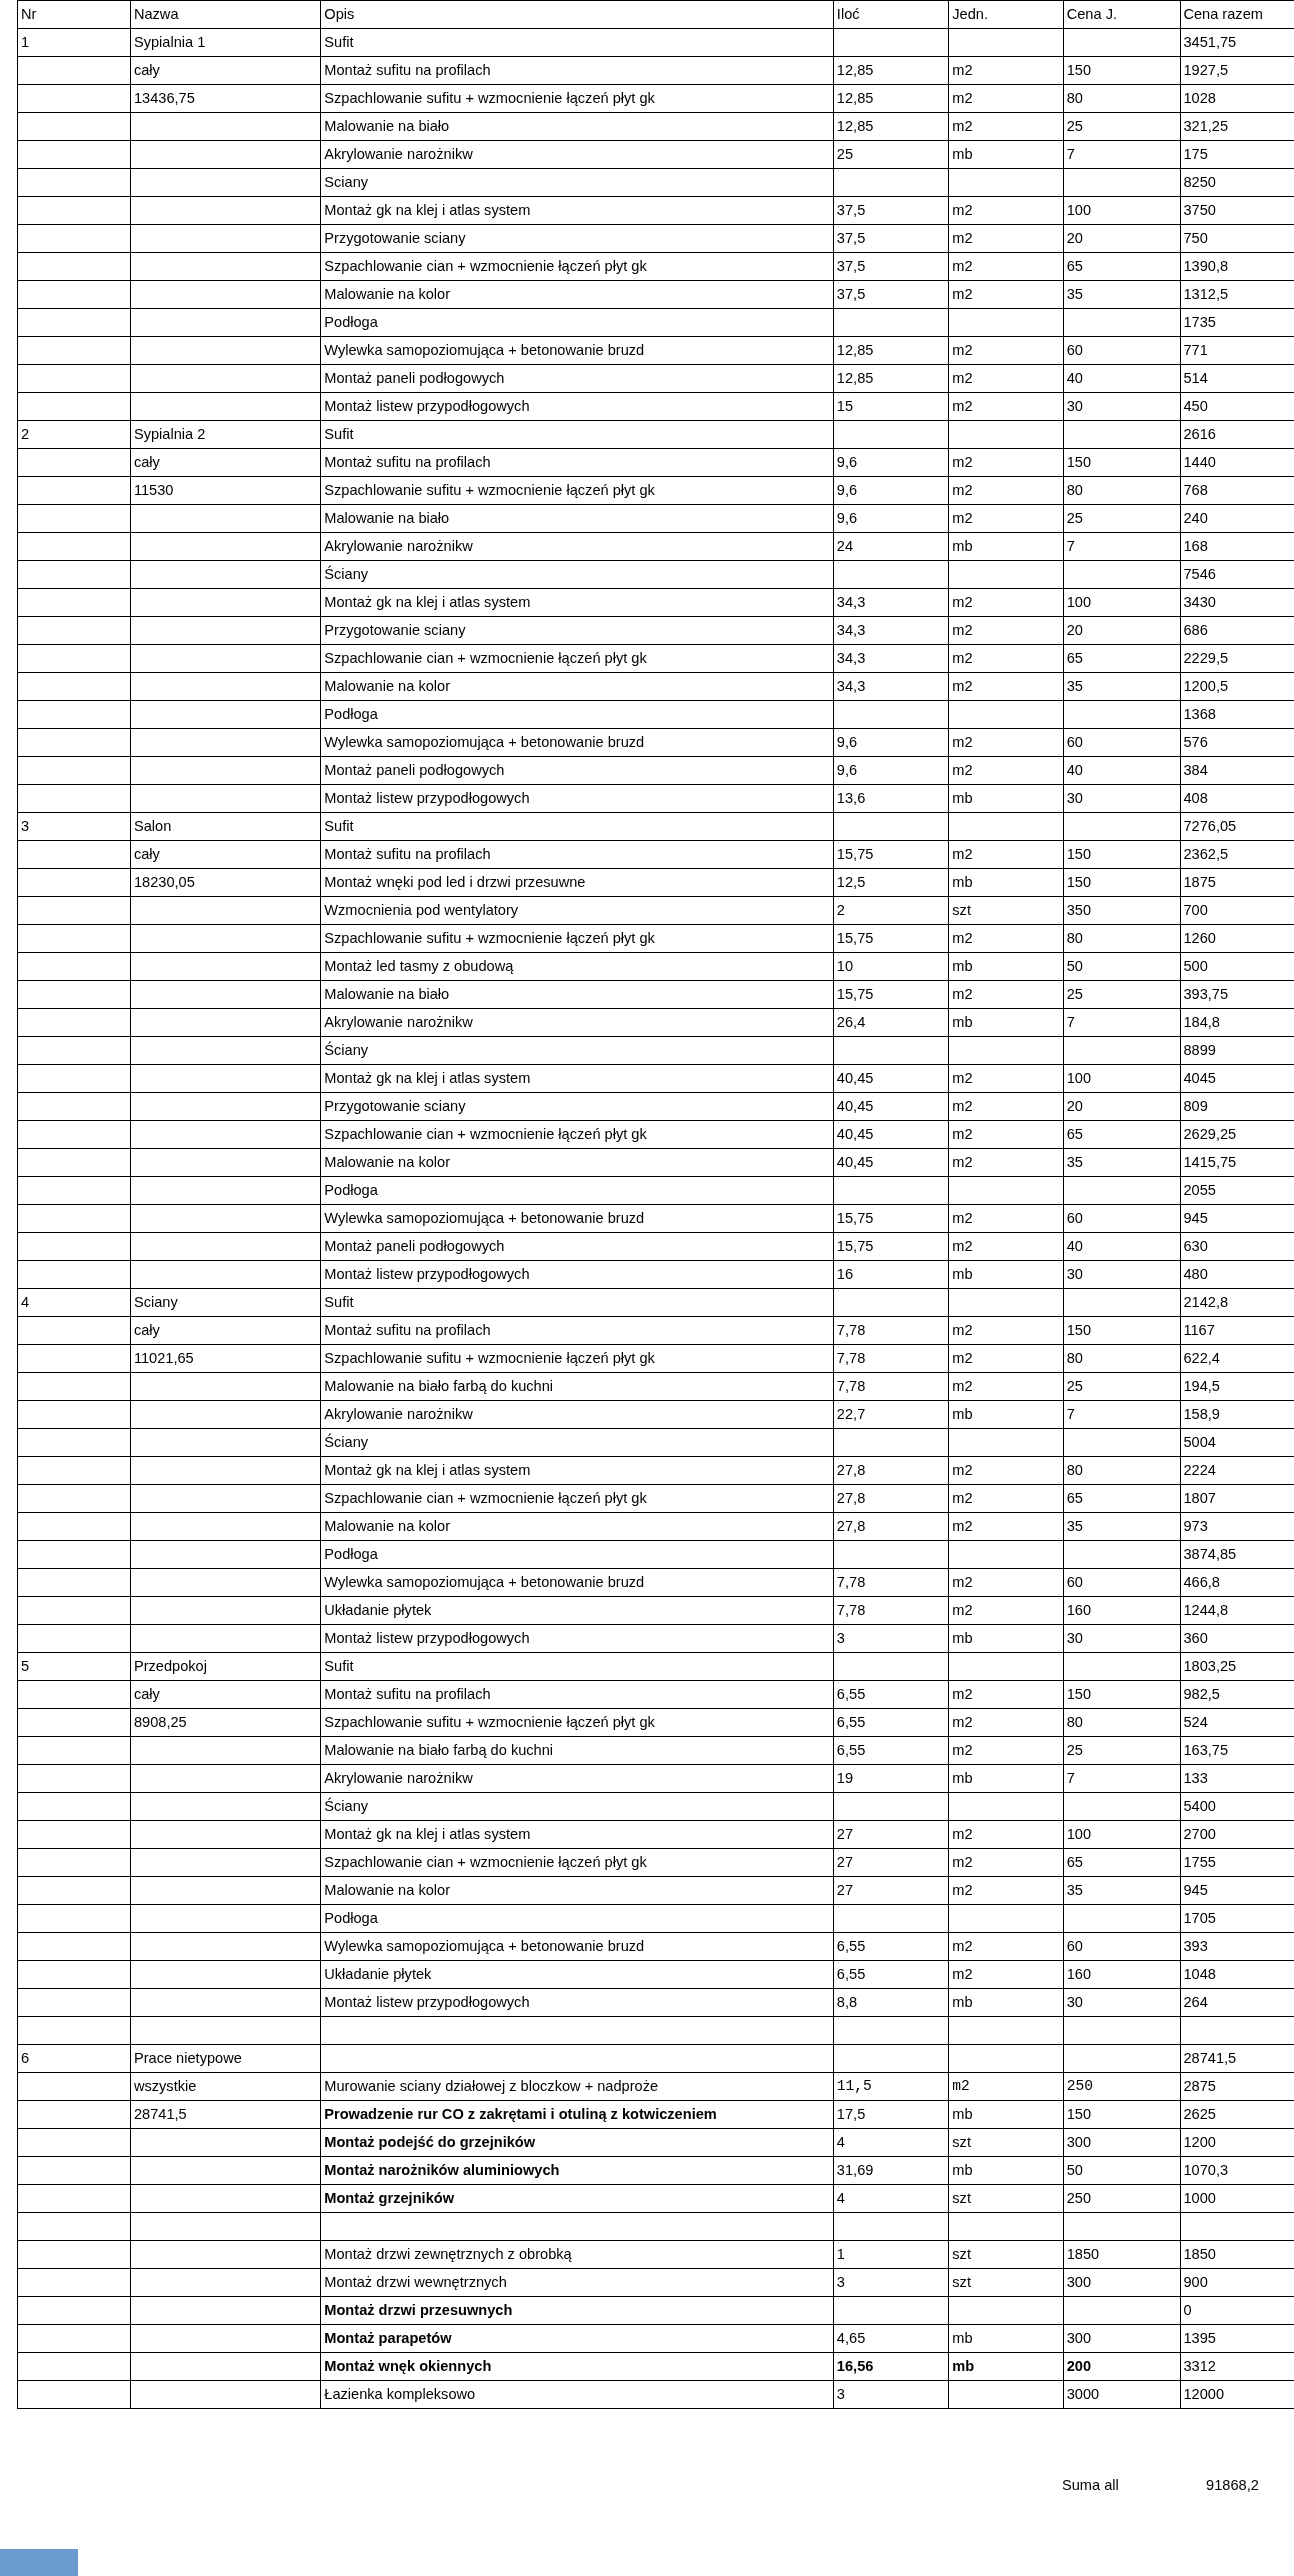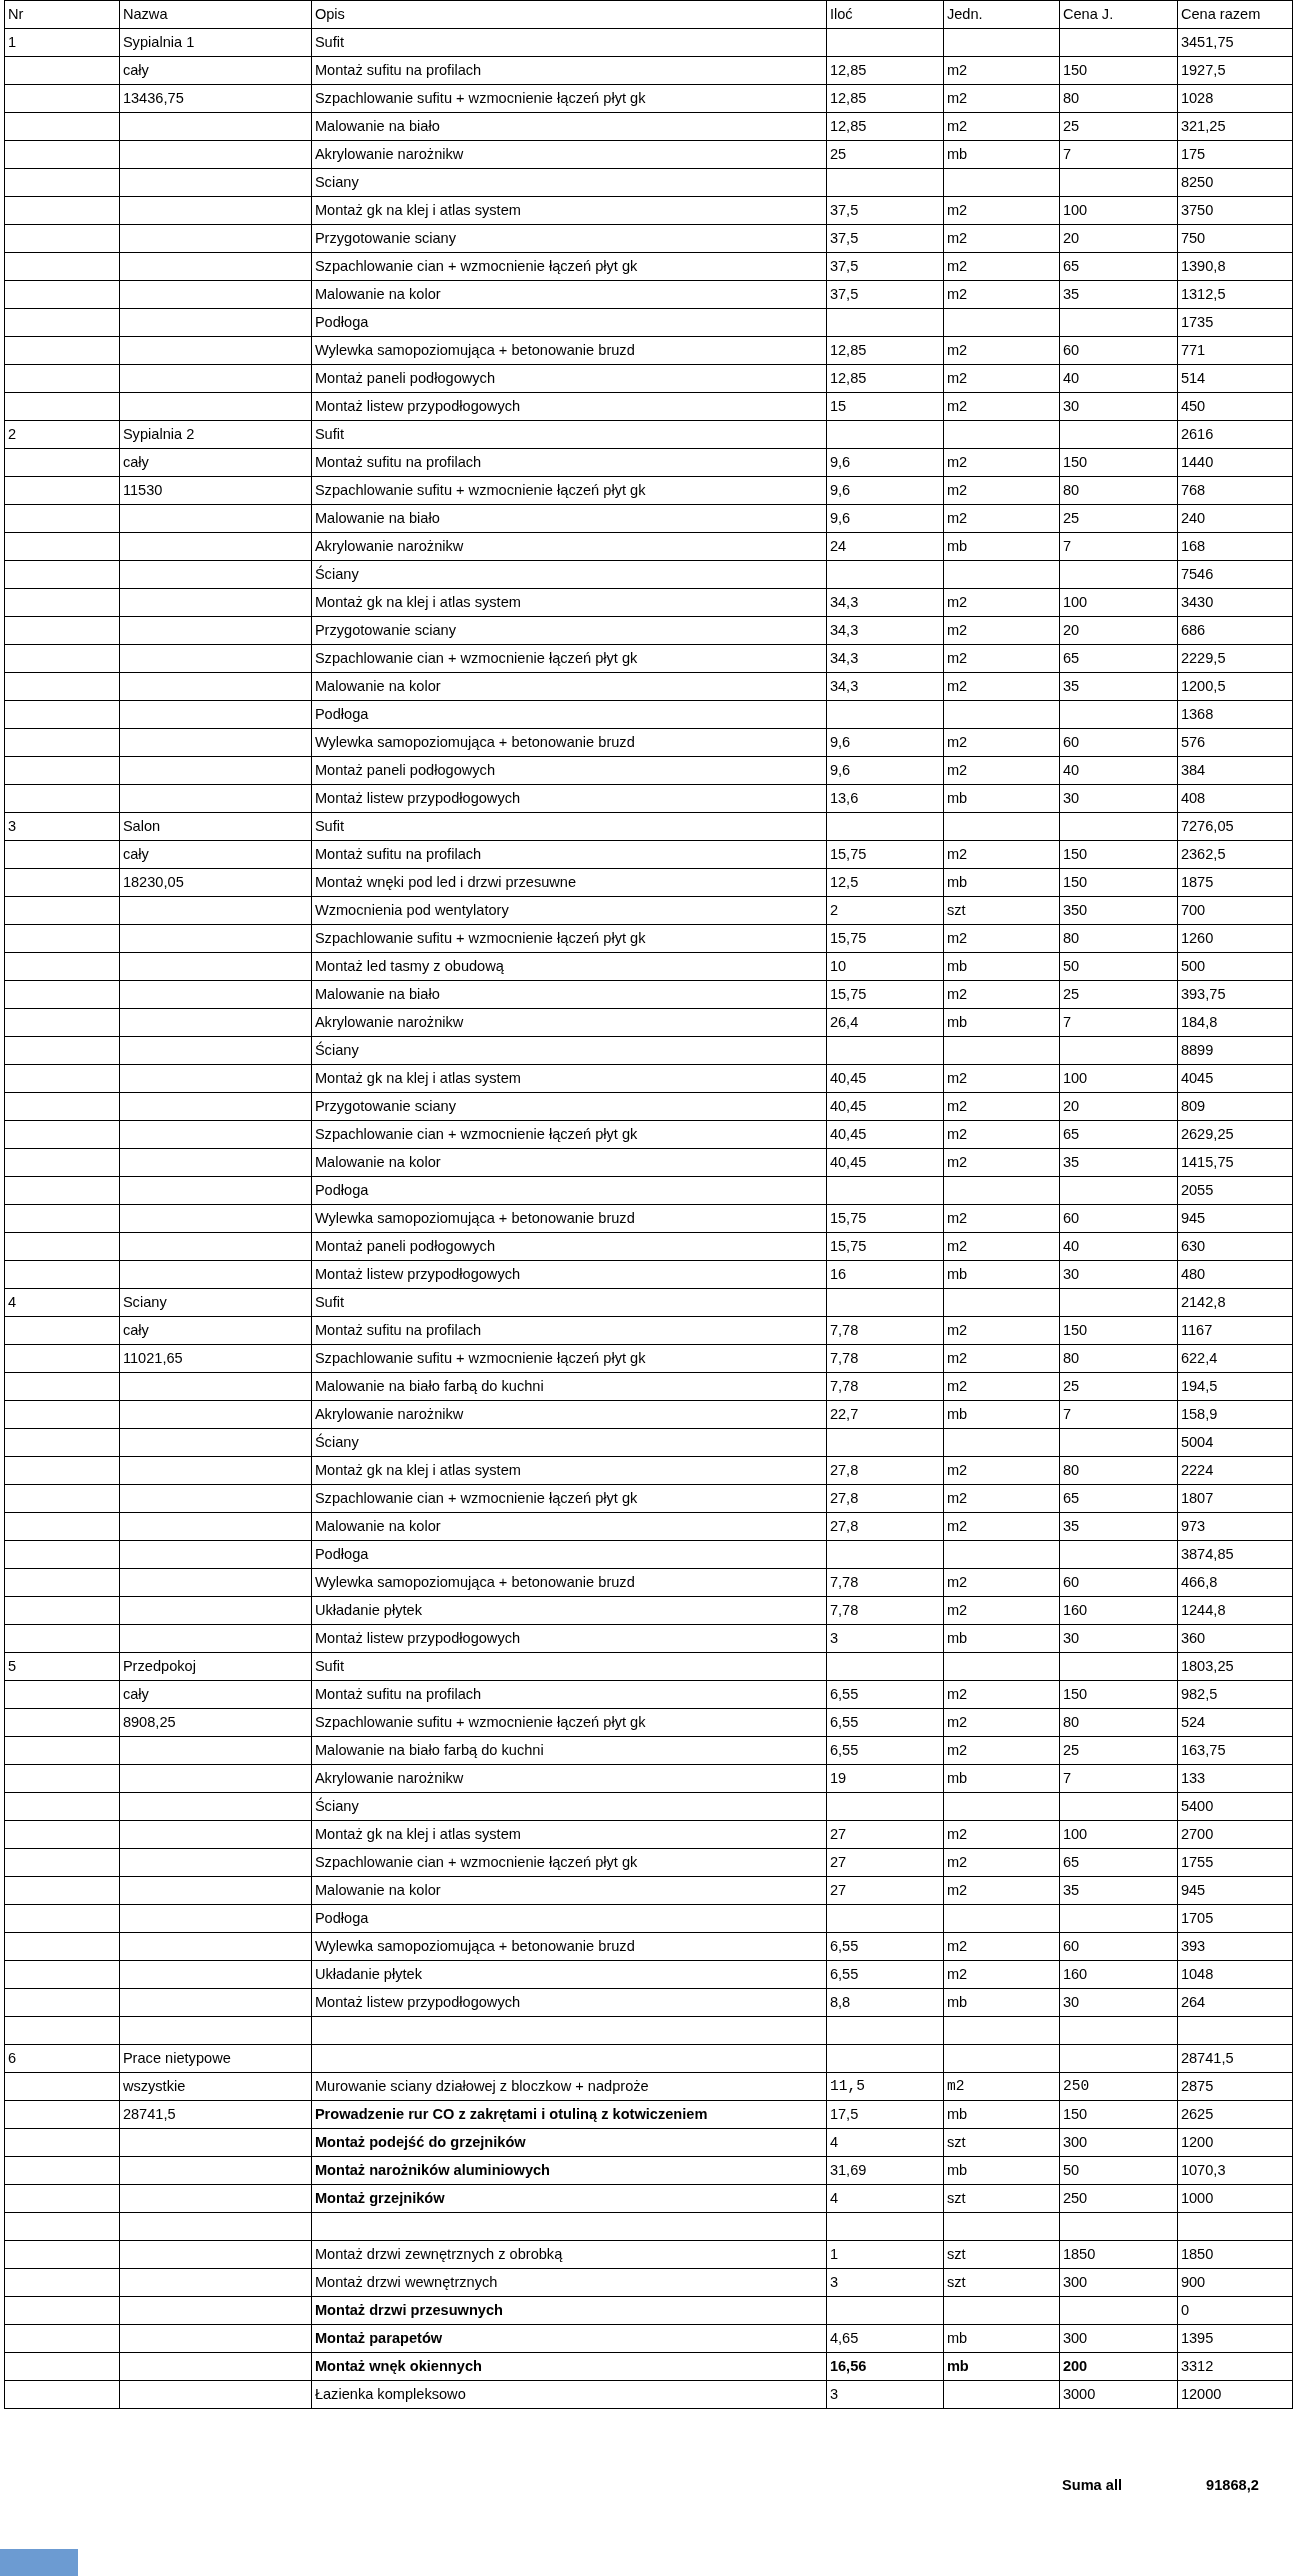--- a/index.html
+++ b/index.html
@@ -1,31 +1,31 @@
 <!DOCTYPE html>
 <html><head>
 <meta charset="utf-8">
 <style>
   html,body{margin:0;padding:0;background:#ffffff;}
   body{width:1295px;height:2576px;font-family:"Liberation Sans",sans-serif;color:#000;}
   .page{position:relative;width:1295px;height:2576px;overflow:hidden;}
-  table.sheet{border-collapse:collapse;table-layout:fixed;position:absolute;top:0;left:4px;}
+  table.sheet{border-collapse:collapse;table-layout:fixed;position:absolute;top:0;left:17px;}
   table.sheet td{border:1px solid #000;height:27px;padding:0 2.9px;font-size:14.6px;line-height:27px;
     overflow:hidden;white-space:nowrap;text-align:left;vertical-align:middle;background:#fff;}
   td.bg-peach{background:#FBD5B5;}
   td.bg-blue{background:#C6D9F1;}
   td.bg-green{background:#D6E3BC;}
   td.bg-red{background:#FF0000;font-family:Liberation Mono, monospace;}
   td.bg-orange{background:#FABF8F;font-weight:bold;}
   td.bg-steel{background:#6C9BD2;}
   td.al-r{text-align:right;}
   td.al-c{text-align:center;}
   td.nb{border:none;background:transparent;}
   .suma-row{position:absolute;top:2471px;left:0;width:1295px;height:28px;font-size:14.6px;
-    font-weight:bold;line-height:28px;}
+    font-weight:normal;line-height:28px;}
   .suma-label{position:absolute;left:1062px;}
   .suma-value{position:absolute;left:1174px;width:117px;text-align:center;}
   .footer-cell{position:absolute;top:2549px;left:0;width:78px;height:27px;background:#6C9BD2;}
 </style>
 </head>
 <body>
 
 <div class="page">
 
   <table class="sheet">

